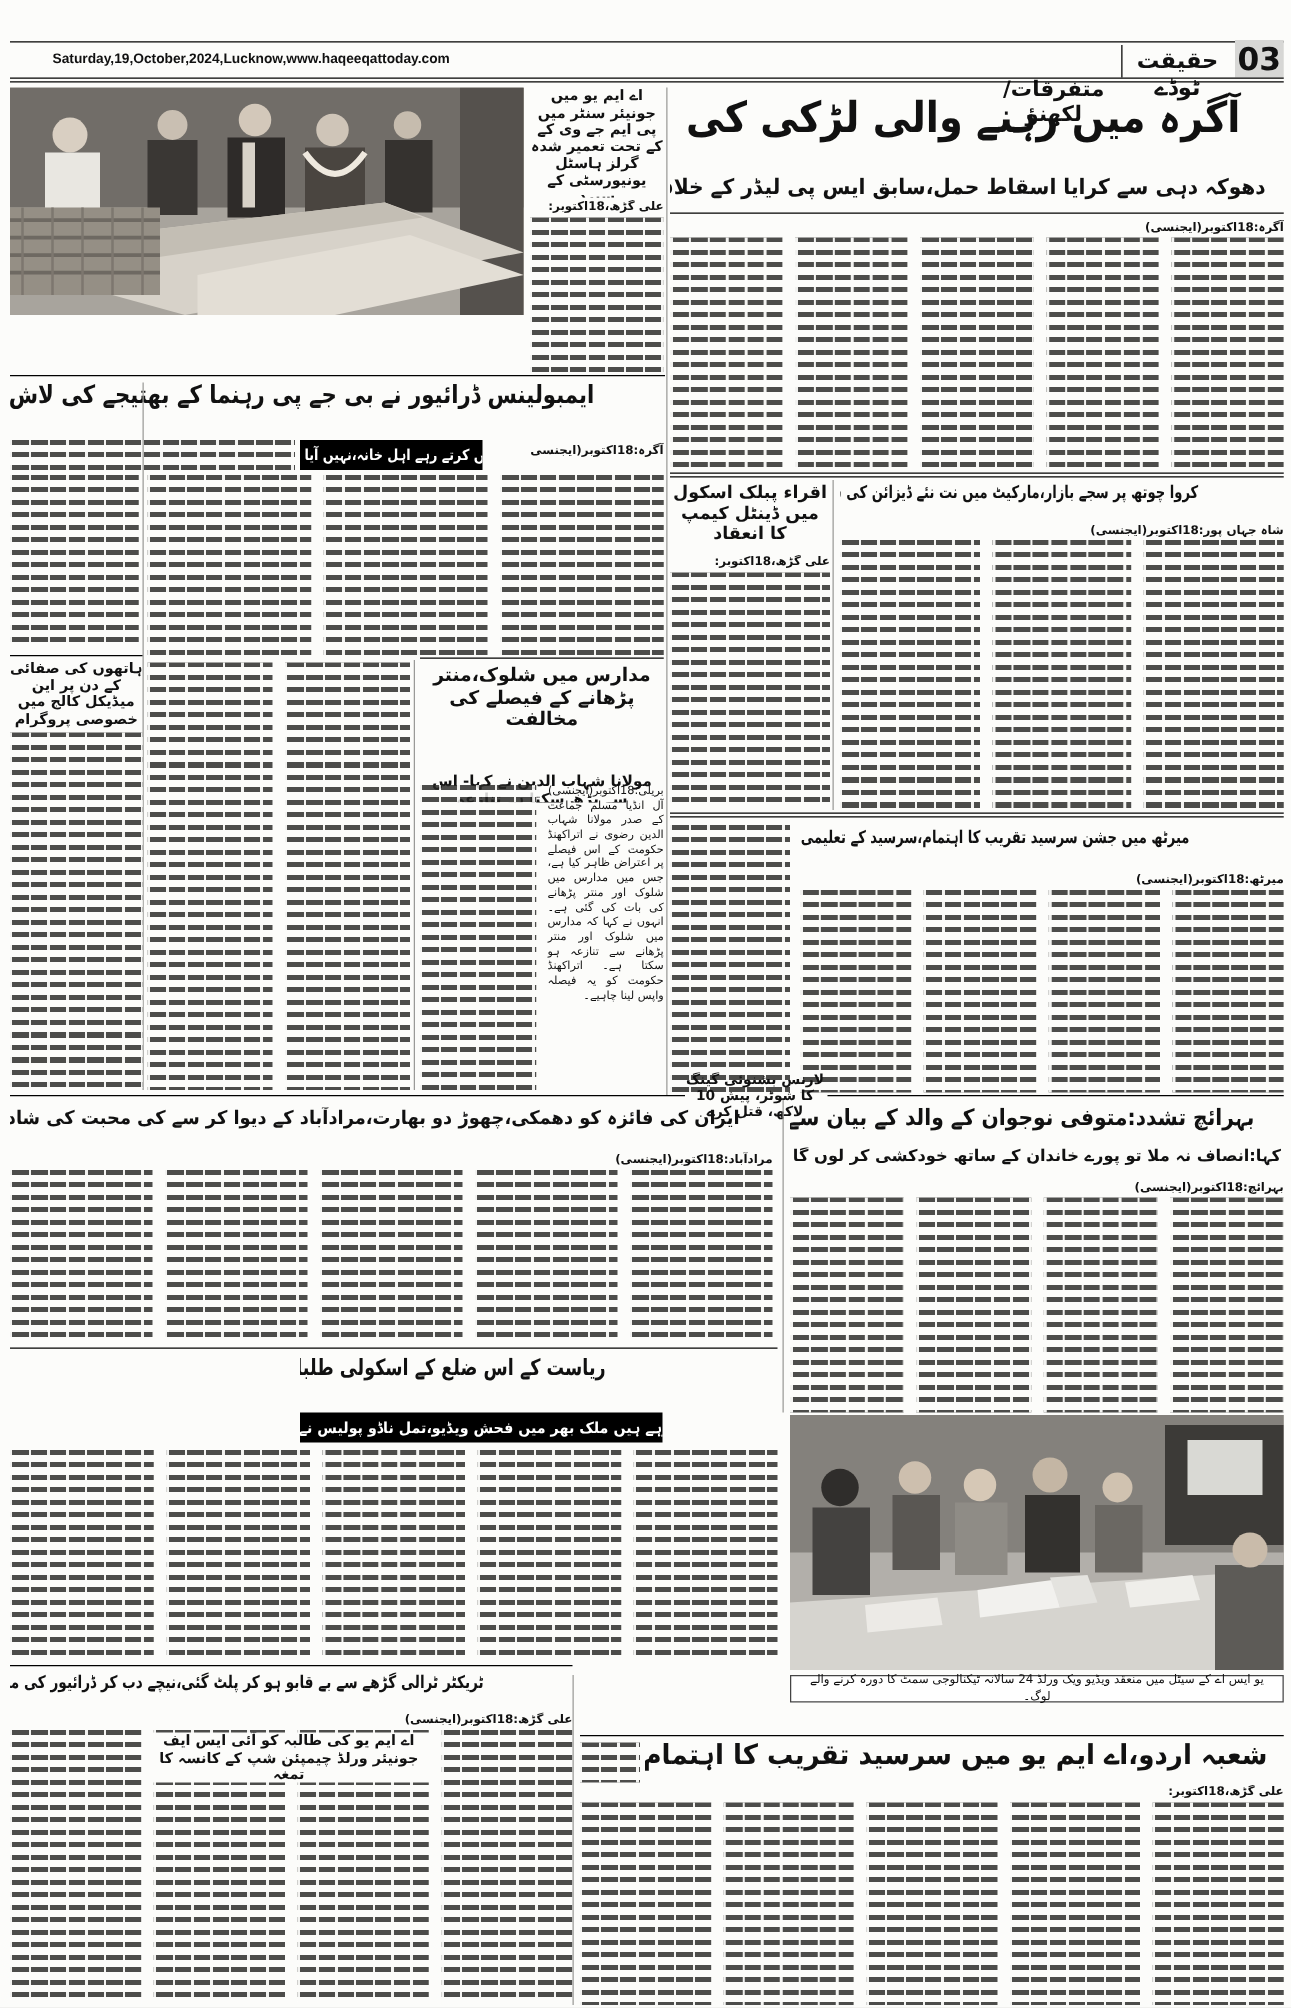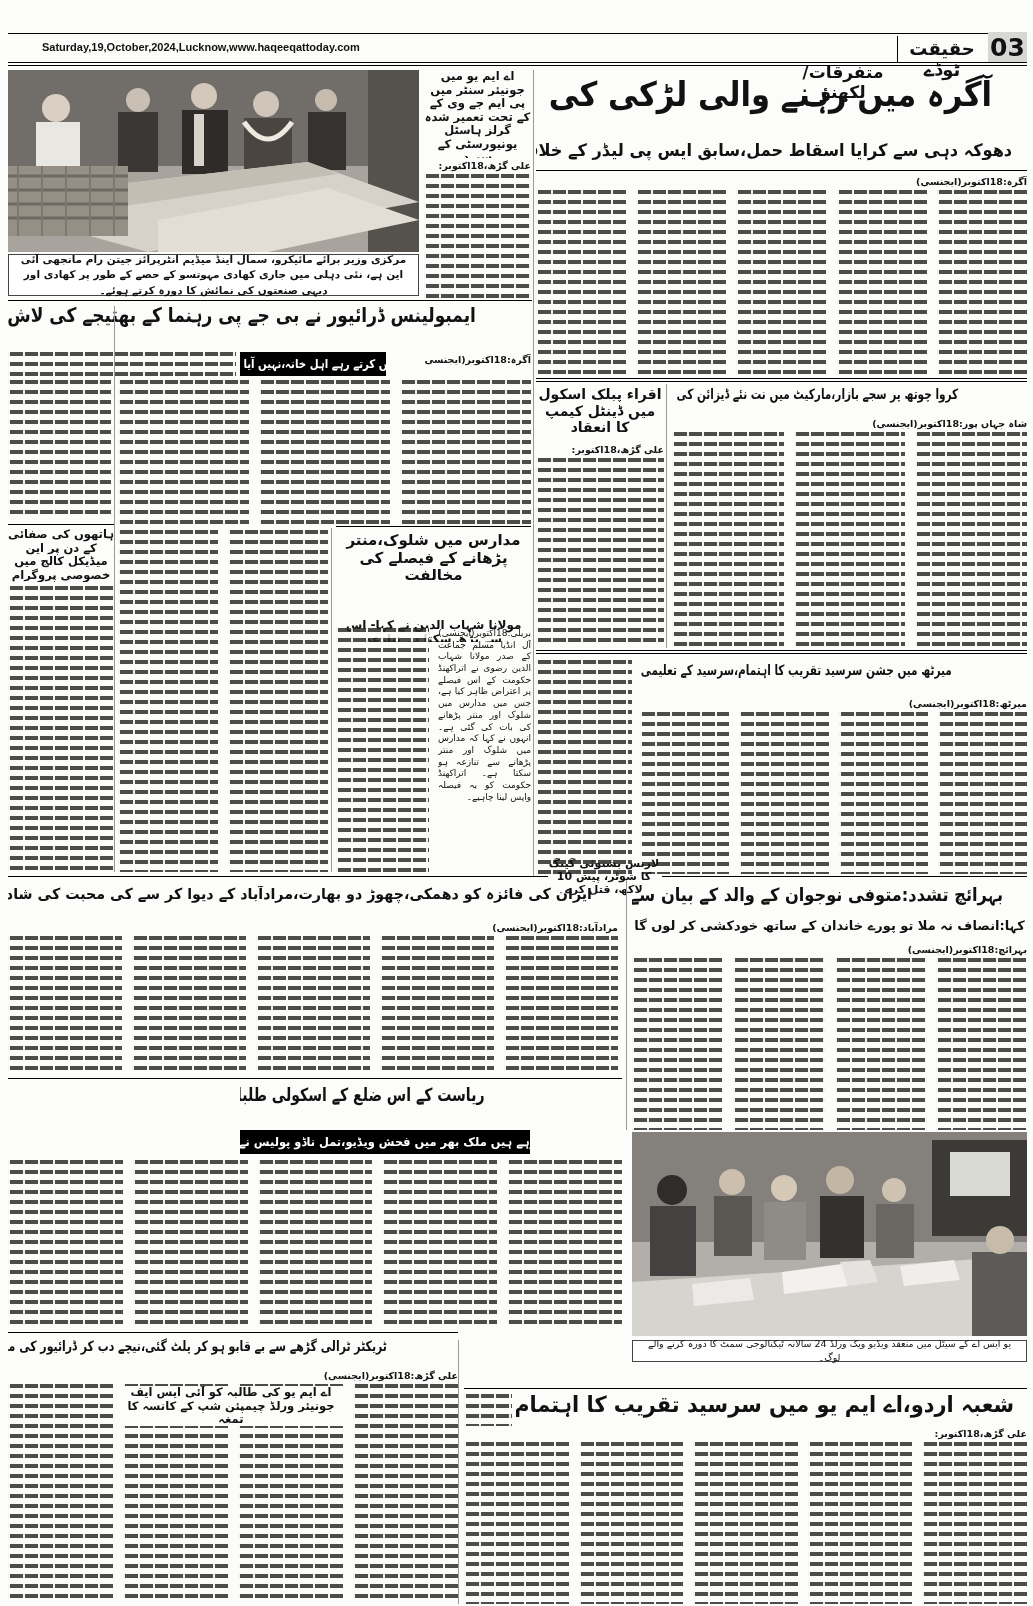--- a/index.html
+++ b/index.html
@@ -61,21 +61,20 @@
       <circle cx="318" cy="30" r="11" fill="#c6bcae"></circle>
         <rect x="300" y="42" width="38" height="58" fill="#35322f"></rect>
       <polygon points="60,120 300,92 411,132 140,182 60,160" fill="#d7d2c9"></polygon>
       <polygon points="60,120 300,92 330,104 90,140" fill="#c3beb4"></polygon>
       <rect x="0" y="96" width="120" height="70" fill="#958f85"></rect>
       <path d="M0 106 h120 M0 120 h120 M0 134 h120 M0 148 h120" stroke="#6e6962" stroke-width="3"></path>
       <path d="M10 96 v70 M34 96 v70 M58 96 v70 M82 96 v70 M106 96 v70" stroke="#7d776f" stroke-width="2"></path>
       <polygon points="150,150 320,118 411,150 260,182 150,182" fill="#e3ded5"></polygon>
     </svg>
   </div>
-  <div class="abs capbox rtl" style="left:8px;top:254px;width:411px;height:42px;">مرکزی وزیر برائے مائیکرو، سمال اینڈ میڈیم انٹرپرائز جیتن رام مانجھی آئی این ہے، نئی دہلی میں جاری کھادی مہوتسو کے حصے کے طور پر کھادی اور دیہی صنعتوں کی نمائش کا دورہ کرتے ہوئے۔</div>
 
   <div class="abs hairline" style="left:533px;top:70px;width:1px;height:806px;"></div>
   <div class="abs rtl hl" style="left:424px;top:70px;width:107px;height:88px;font-size:11.5px;">اے ایم یو میں جونیئر سنٹر میں پی ایم جے وی کے کے تحت تعمیر شدہ گرلز ہاسٹل یونیورسٹی کے سپرد</div>
   <div class="abs rtl dl" style="left:424px;top:160px;width:107px;height:12px;">علی گڑھ،18اکتوبر:</div>
   <div class="abs sim" style="left:424px;top:174px;width:107px;height:124px;"></div>
 
   <div class="abs rtl hl" style="left:536px;top:74px;width:491px;height:62px;font-size:34px;"><span class="fit" style="transform:scaleX(.9);">آگرہ میں رہنے والی لڑکی کی عصمت دری</span></div>
   <div class="abs rtl hl" style="left:536px;top:140px;width:491px;height:26px;font-size:17px;"><span class="fit" style="transform:scaleX(.95);">دھوکہ دہی سے کرایا اسقاط حمل،سابق ایس پی لیڈر کے خلاف ایف آئی آر</span></div>
   <div class="abs rule" style="left:536px;top:170px;width:491px;height:1px;"></div>
   <div class="abs rtl dl" style="left:536px;top:176px;width:491px;height:12px;">آگرہ:18اکتوبر(ایجنسی)</div>

